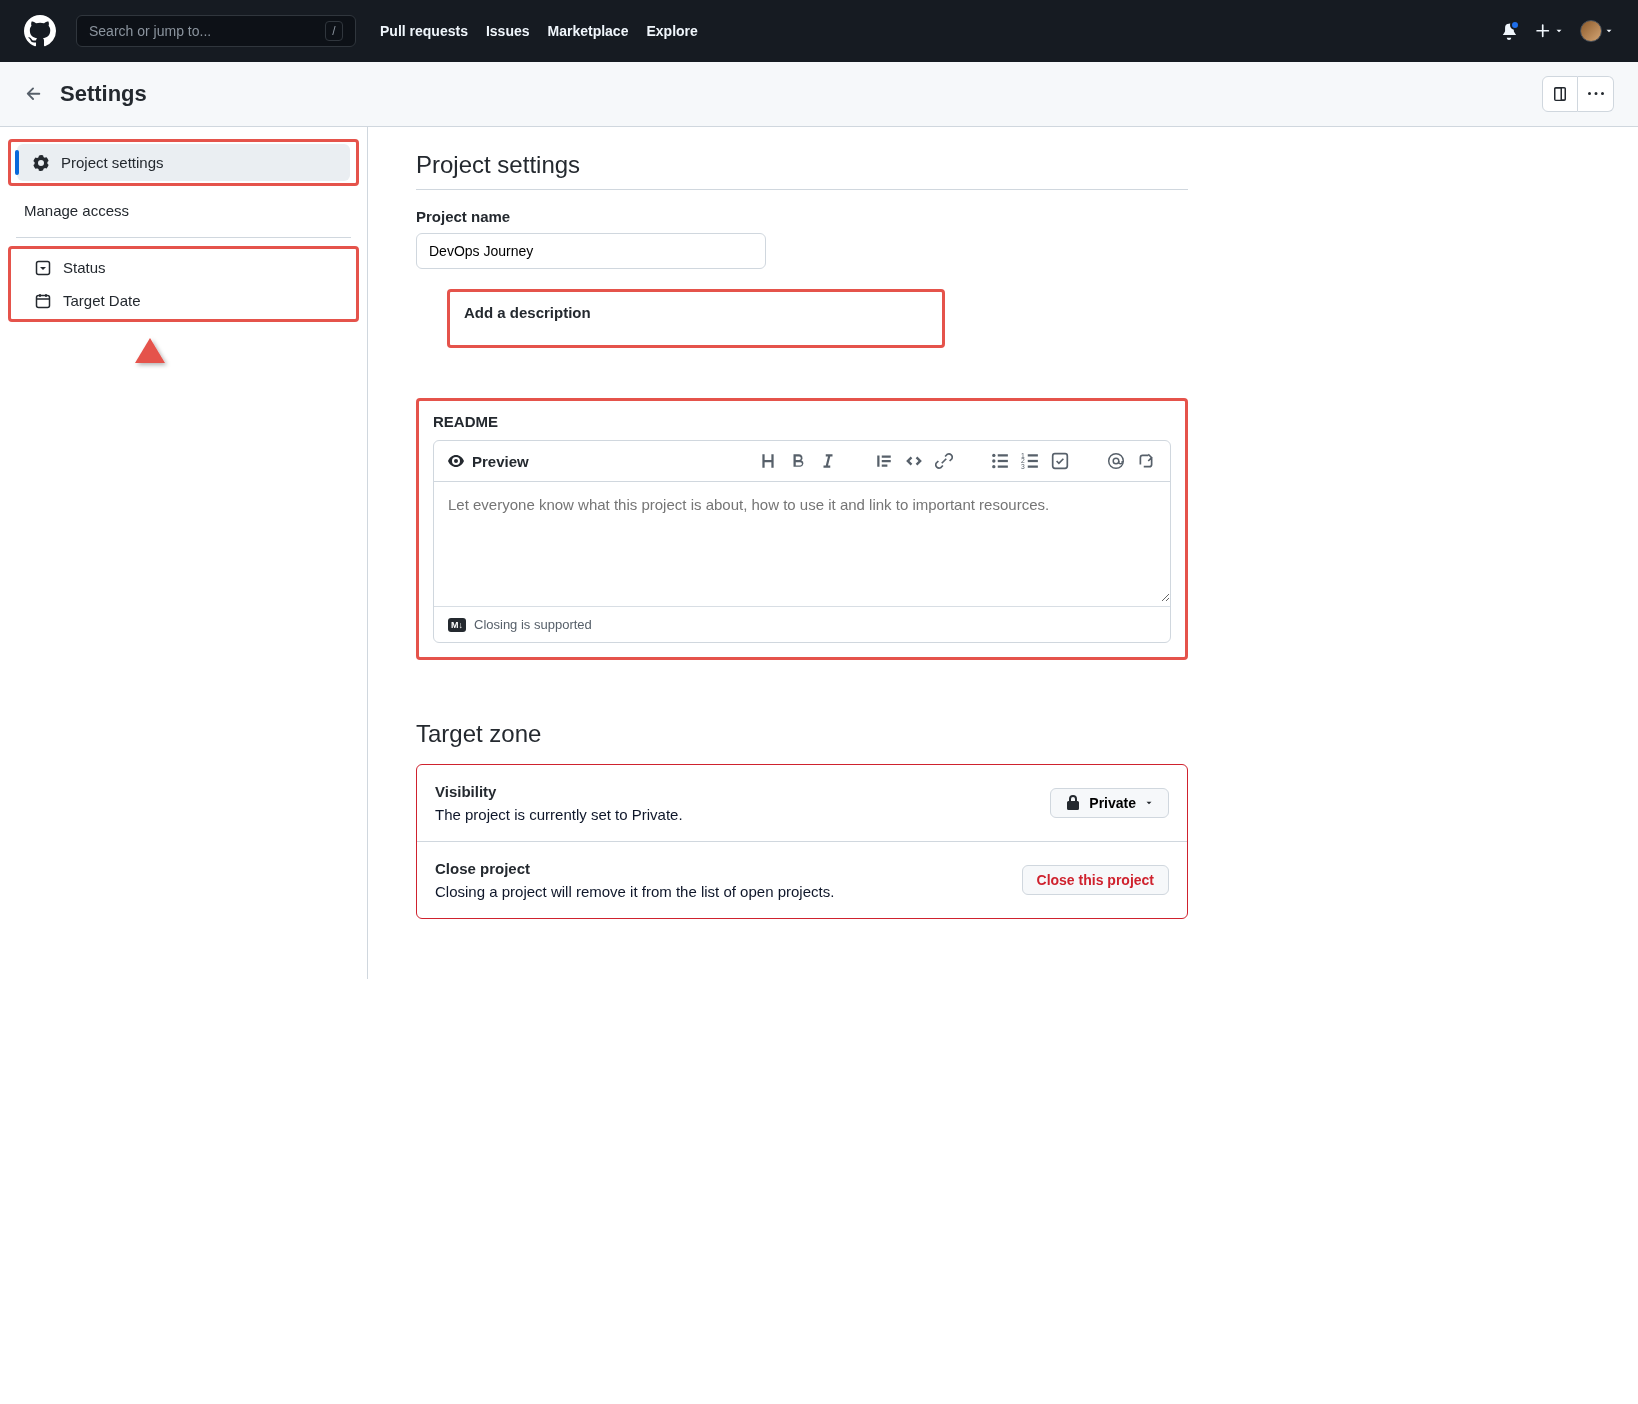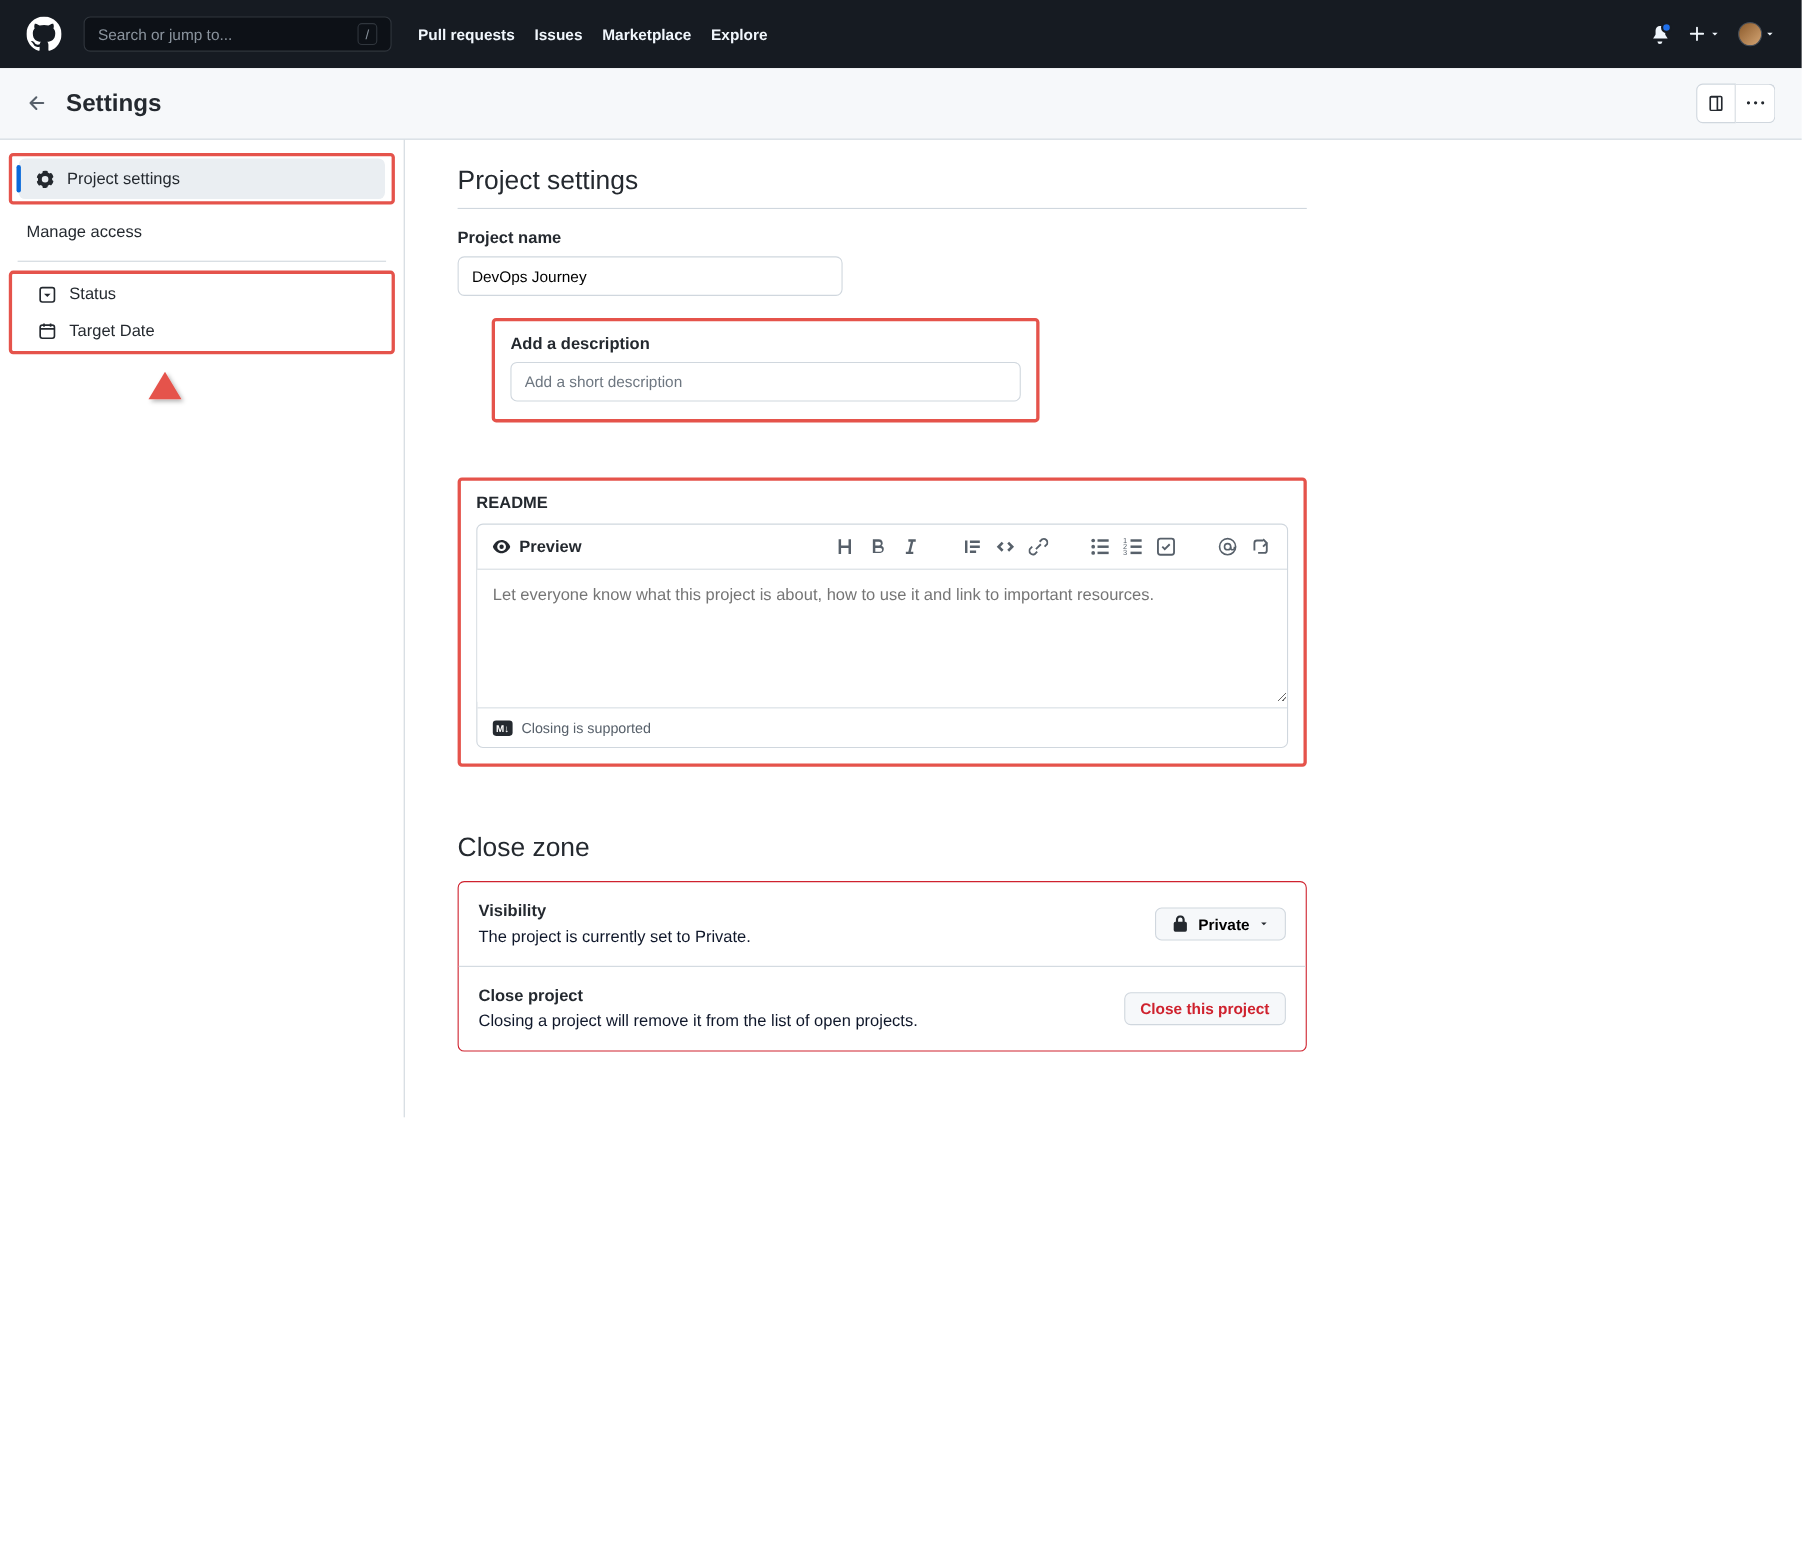--- a/index.html
+++ b/index.html
@@ -205,21 +205,20 @@
   </div>
 
   <div class="main">
     <h2 class="section-title">Project settings</h2>
 
     <div class="field-label">Project name</div>
     <input class="text-input" type="text" value="DevOps Journey" style="">
 
     <div class="desc-wrap">
       <div class="field-label">Add a description</div>
-      <input class="text-input" type="text" placeholder="Add a short description" style="">
     </div>
 
     <div class="readme-wrap">
       <div class="readme-label">README</div>
       <div class="readme-box">
         <div class="readme-toolbar">
           <span class="preview-btn">
             <svg class="icon16" viewBox="0 0 16 16" fill="#24292f">
                 <path d="M8 2c3.5 0 6.5 2.5 8 6-1.5 3.5-4.5 6-8 6s-6.5-2.5-8-6c1.5-3.5 4.5-6 8-6zm0 2a4 4 0 100 8 4 4 0 000-8zm0 2a2 2 0 110 4 2 2 0 010-4z"></path>
               </svg>
@@ -300,21 +299,21 @@
         </div>
         <textarea class="readme-textarea" placeholder="Let everyone know what this project is about, how to use it and link to important resources." style=""></textarea>
         <div class="readme-footer">
           <span class="md-badge">M↓</span>
           <span>Closing is supported</span>
         </div>
       </div>
     </div>
 
     
-    <div class="danger-title">Close zone</div>
+    <div class="danger-title">Target zone</div>
     <div class="danger-box">
       <div class="danger-row">
         <div class="danger-text">
           <h4>Visibility</h4>
           <p>The project is currently set to Private.</p>
         </div>
         <button class="danger-btn">
           <svg class="icon16" viewBox="0 0 16 16" fill="#24292f">
               <path d="M4 6V4a4 4 0 018 0v2h.5A1.5 1.5 0 0114 7.5v6A1.5 1.5 0 0112.5 15h-9A1.5 1.5 0 012 13.5v-6A1.5 1.5 0 013.5 6H4zm2 0h4V4a2 2 0 00-4 0v2z"></path>
             </svg>

